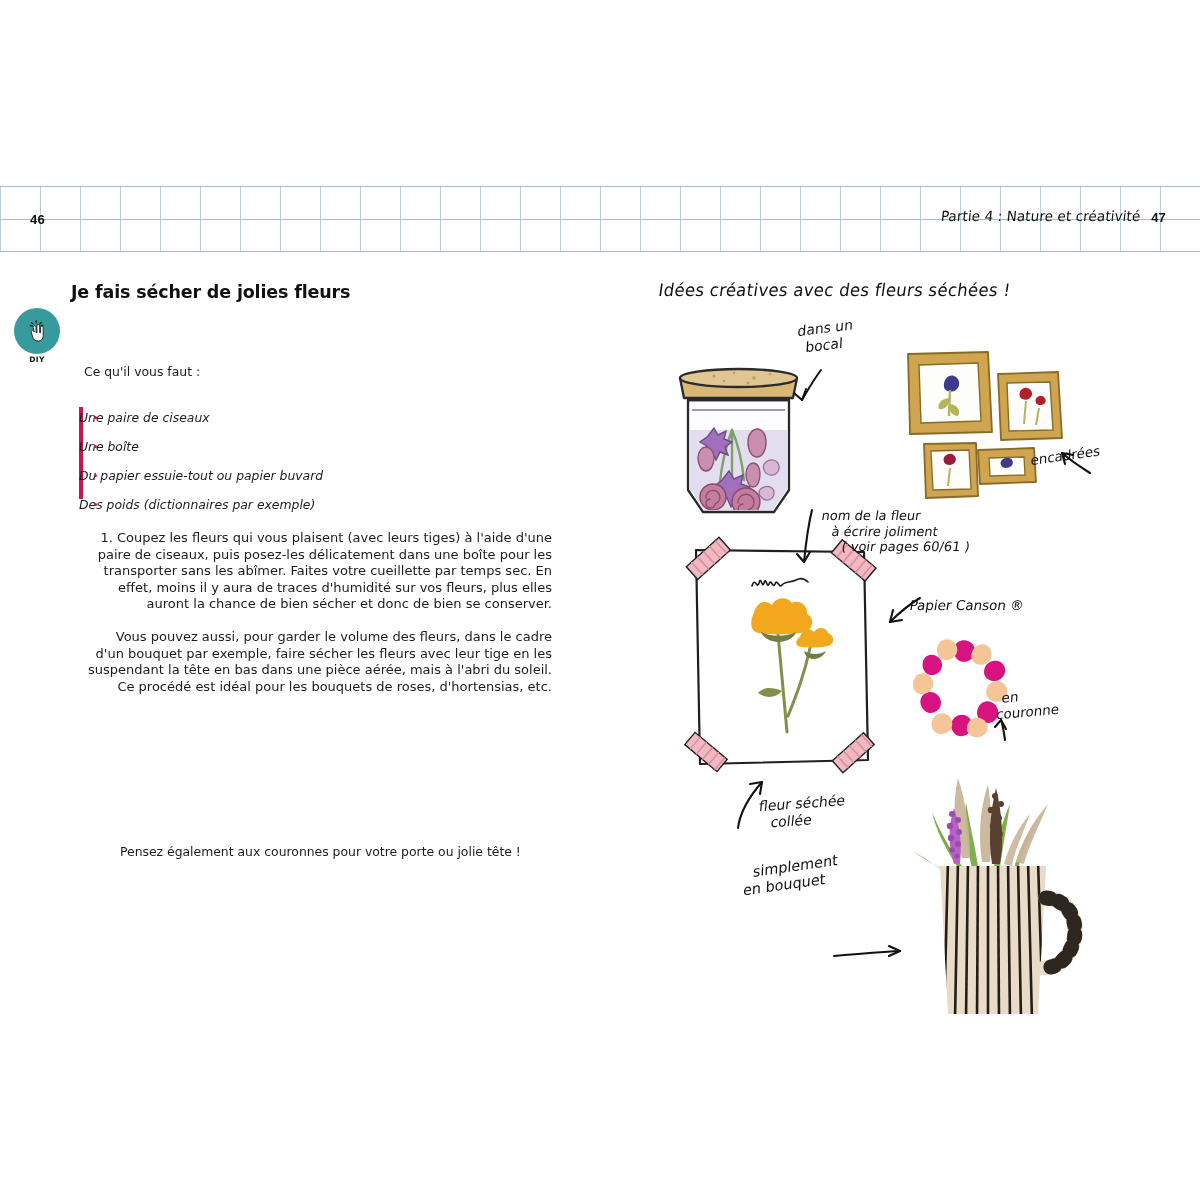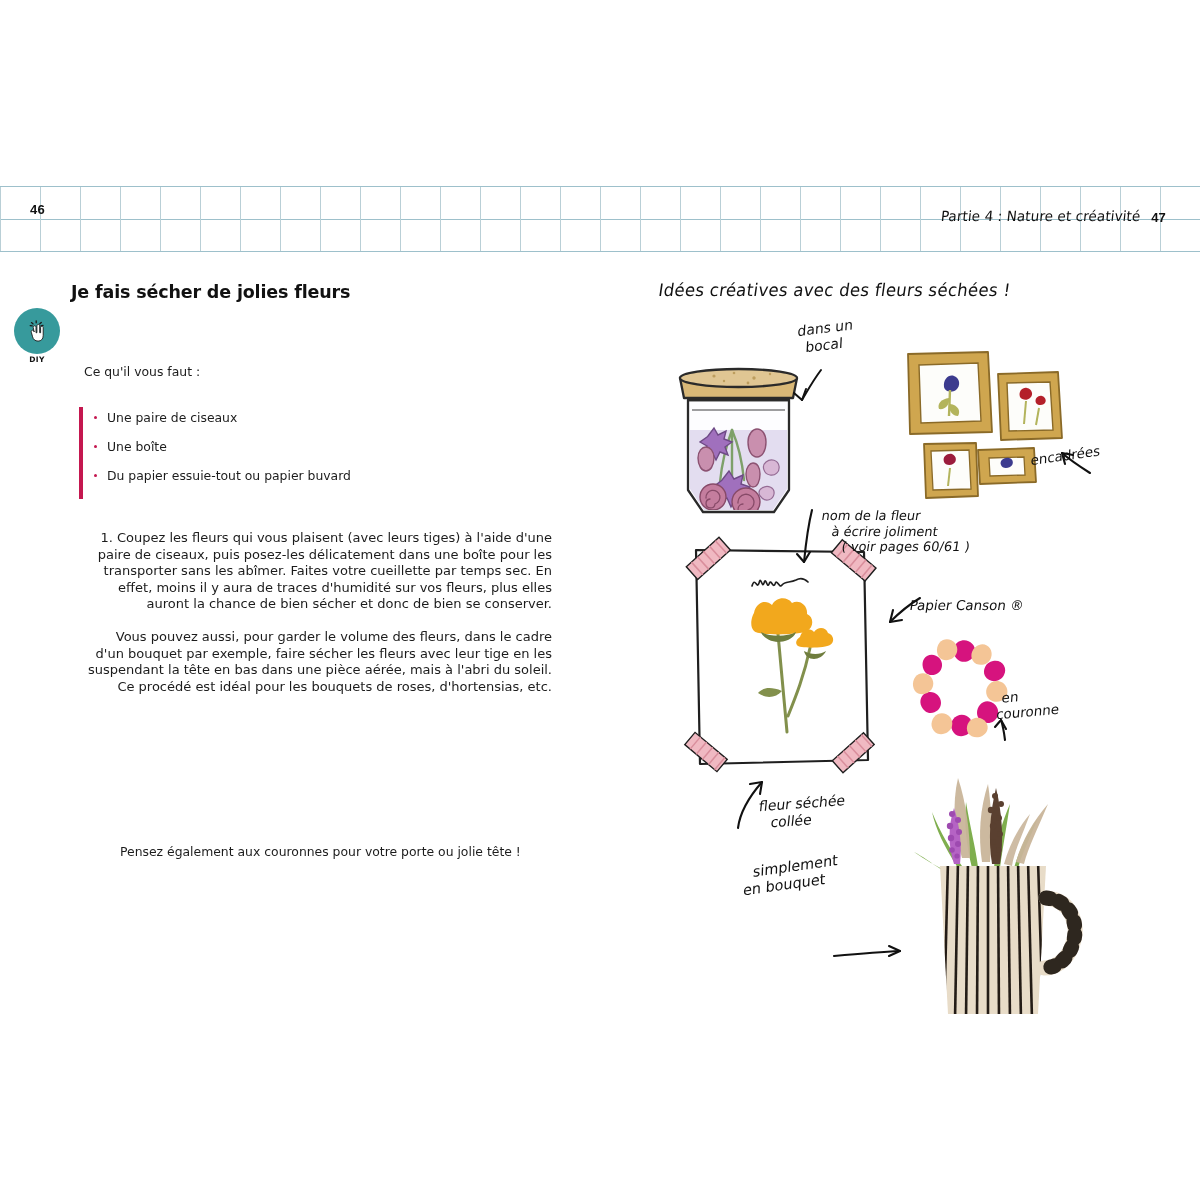--- a/index.html
+++ b/index.html
@@ -56,21 +56,21 @@
     background: #9dc0cb;
   }
   .folio {
     position: absolute;
     font-family: "Liberation Sans", sans-serif;
     font-weight: bold;
     font-size: 13px;
     color: #111;
     letter-spacing: 0.2px;
   }
-  #folio-left  { left: 30px;  top: 202px; }
+  #folio-left  { left: 30px;  top: 212px; }
   #folio-right { right: 34px; top: 210px; }
   #running-head {
     position: absolute;
     right: 60px;
     top: 208px;
     font-family: "DejaVu Sans", sans-serif;
     font-size: 13.5px;
     color: #111;
     white-space: nowrap;
     transform: skewX(-6deg) scaleY(1.04);
@@ -143,26 +143,26 @@
   #supplies-rule {
     position: absolute;
     left: 0;
     top: 4px;
     width: 4px;
     height: 92px;
     background: #c4174f;
   }
   .supply-item {
     position: relative;
-    padding-left: 28px;
     height: 29px;
     line-height: 29px;
     font-family: "DejaVu Sans", sans-serif;
     font-size: 12.4px;
     color: #1c1c1c;
+    font-style: italic;
   }
   .supply-item .dot {
     position: absolute;
     left: 15px;
     top: 13px;
     width: 3px;
     height: 3px;
     border-radius: 50%;
     background: #c4174f;
   }
@@ -294,20 +294,24 @@
         <span class="dot"></span>
         <span>Une paire de ciseaux</span>
       </div>
       <div class="supply-item">
         <span class="dot"></span>
         <span>Une boîte</span>
       </div>
       <div class="supply-item">
         <span class="dot"></span>
         <span>Du papier essuie-tout ou papier buvard</span>
+      </div>
+      <div class="supply-item">
+        <span class="dot"></span>
+        <span>Des poids (dictionnaires par exemple)</span>
       </div>
     </div>
 
     <div id="steps">
       <p>1. Coupez les fleurs qui vous plaisent (avec leurs tiges) à l'aide d'une paire de ciseaux, puis posez-les délicatement dans une boîte pour les transporter sans les abîmer. Faites votre cueillette par temps sec. En effet, moins il y aura de traces d'humidité sur vos fleurs, plus elles auront la chance de bien sécher et donc de bien se conserver.</p>
       <p>Vous pouvez aussi, pour garder le volume des fleurs, dans le cadre d'un bouquet par exemple, faire sécher les fleurs avec leur tige en les suspendant la tête en bas dans une pièce aérée, mais à l'abri du soleil. Ce procédé est idéal pour les bouquets de roses, d'hortensias, etc.</p>
     </div>
 
     <div id="closing">Pensez également aux couronnes pour votre porte ou jolie tête !</div>
   </div>

